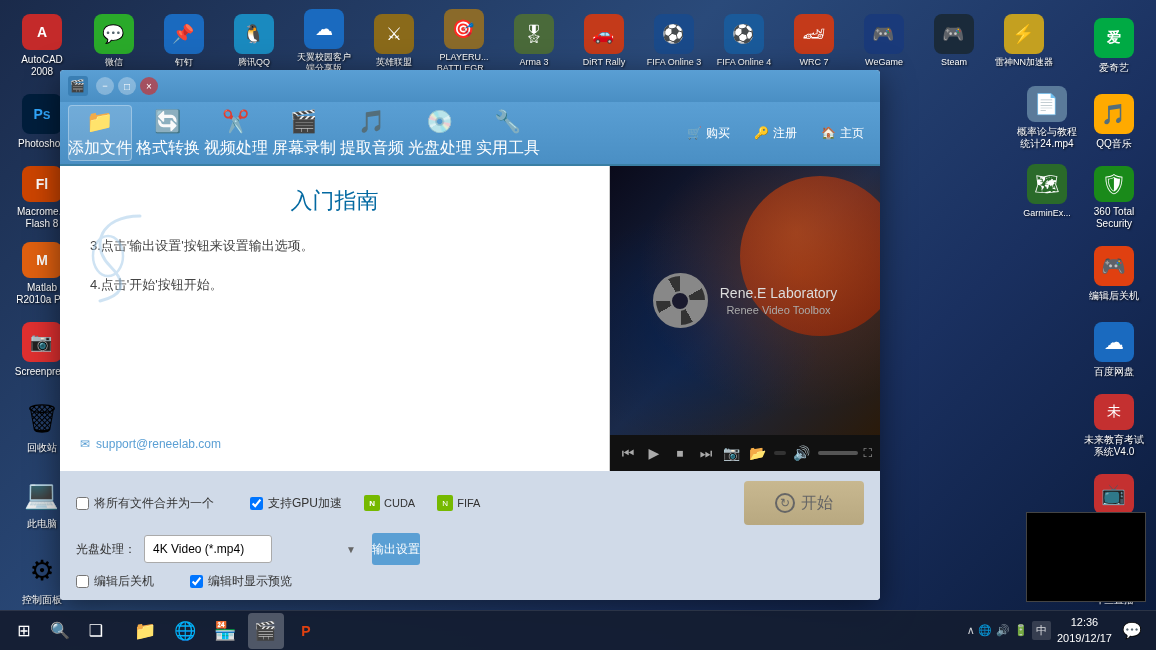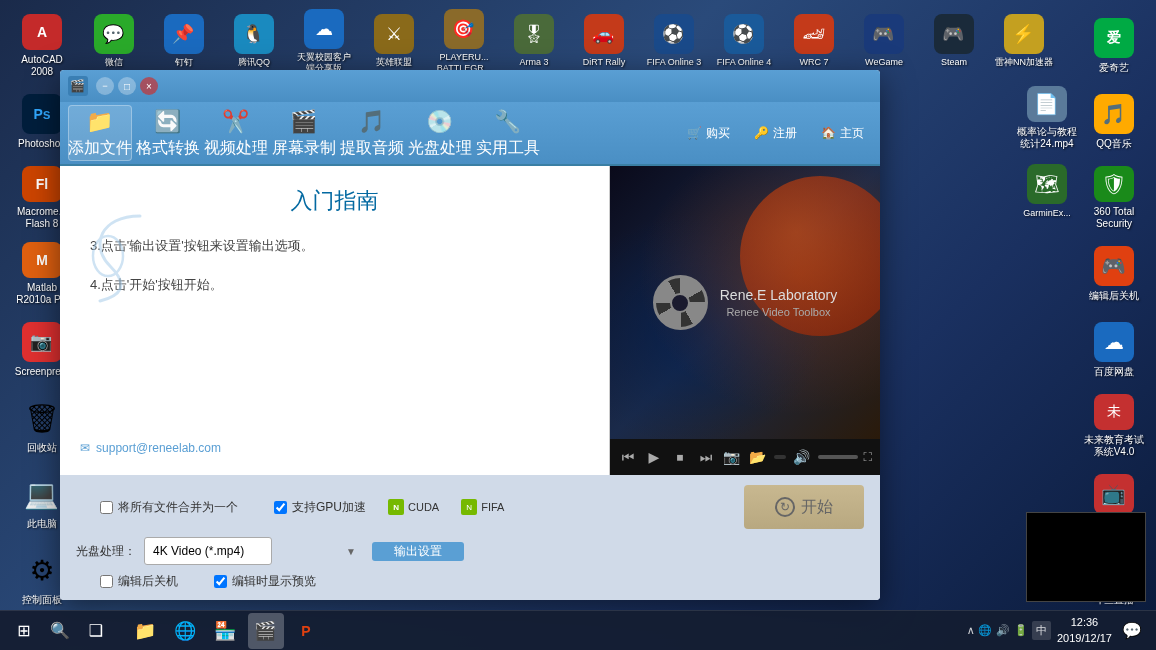--- a/index.html
+++ b/index.html
@@ -480,21 +480,20 @@
       gap: 16px;
     }
 
     .checkbox-label {
       display: flex;
       align-items: center;
       gap: 5px;
       font-size: 12px;
       color: #333;
       cursor: pointer;
-      margin-left: 24px;
     }
 
     .checkbox-label input[type="checkbox"] {
       width: 13px;
       height: 13px;
     }
 
     .cuda-badge {
       display: flex;
       align-items: center;
@@ -576,26 +575,26 @@
       position: absolute;
       right: 8px;
       top: 50%;
       transform: translateY(-50%);
       font-size: 10px;
       color: #666;
       pointer-events: none;
     }
 
     .btn-blue {
-      height: 19px;
+      height: 32px;
       background: #5a9fd4;
       color: white;
       border: none;
       border-radius: 3px;
-      padding: 0 22px;
+      padding: 0 0;
       font-size: 12px;
       cursor: pointer;
       font-family: 'Microsoft YaHei', Arial, sans-serif;
     }
 
     .btn-start {
       height: 44px;
       width: 120px;
       background: linear-gradient(180deg, #c8b890 0%, #b8a880 100%);
       color: #666;

